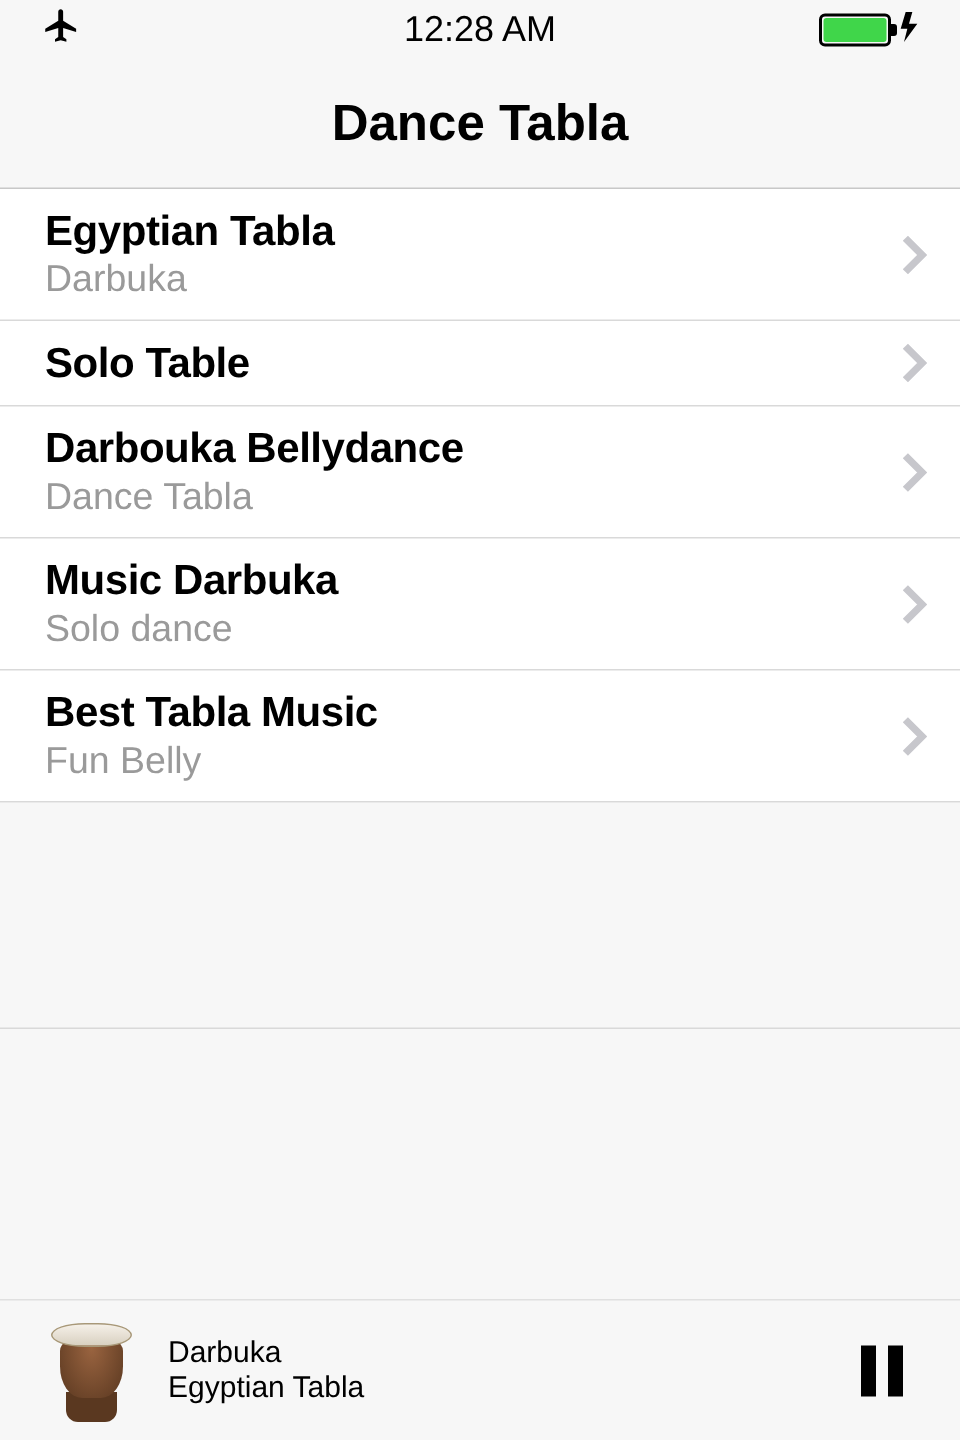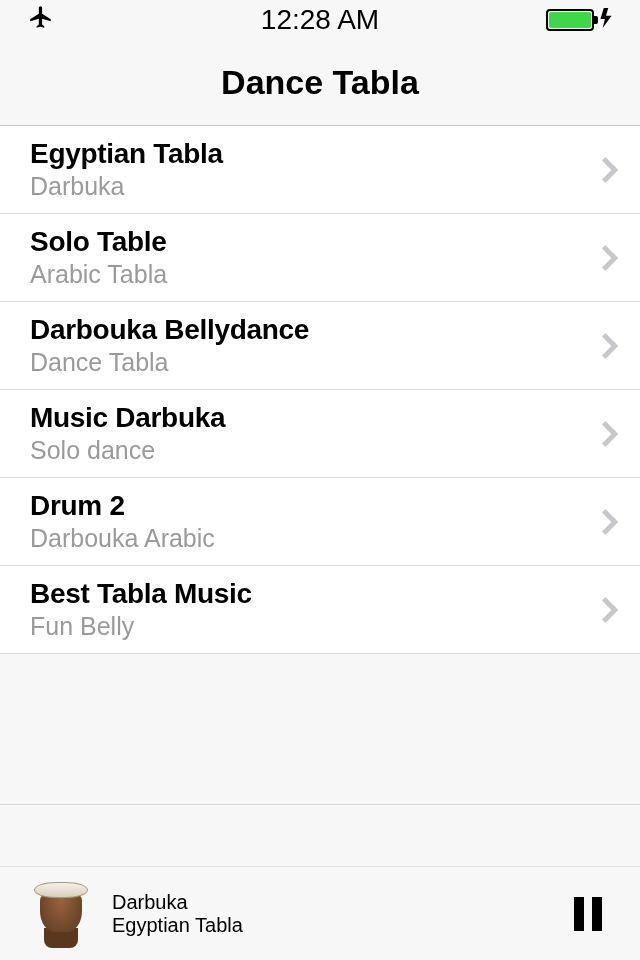--- a/index.html
+++ b/index.html
@@ -10,21 +10,21 @@
       background: #f7f7f7;
       position: relative;
       overflow: hidden;
     }
     .status-bar {
       height: 40px;
       display: flex;
       align-items: center;
       justify-content: space-between;
       padding: 0 28px;
-      font-size: 28px;
+      font-size: 24px;
       font-weight: 500;
     }
     .status-left, .status-right { display: flex; align-items: center; gap: 6px; }
     .status-center { position: absolute; left: 50%; transform: translateX(-50%); }
     .nav-bar {
       height: 86px;
       display: flex;
       align-items: center;
       justify-content: center;
       border-bottom: 1px solid #c8c8c8;
@@ -202,21 +202,20 @@
     </div>
     <span class="chevron">
       <svg width="16" height="26" viewBox="0 0 10 16">
           <path fill="none" stroke="#c7c7cc" stroke-width="3" d="M1 1 L8 8 L1 15"></path>
         </svg>
     </span>
   </div>
   <div class="row">
     <div class="row-text">
       <div class="row-title">Solo Table</div>
-      <div class="row-sub">Arabic Tabla</div>
     </div>
     <span class="chevron">
       <svg width="16" height="26" viewBox="0 0 10 16">
           <path fill="none" stroke="#c7c7cc" stroke-width="3" d="M1 1 L8 8 L1 15"></path>
         </svg>
     </span>
   </div>
   <div class="row">
     <div class="row-text">
       <div class="row-title">Darbouka Bellydance</div>
@@ -225,31 +224,20 @@
     <span class="chevron">
       <svg width="16" height="26" viewBox="0 0 10 16">
           <path fill="none" stroke="#c7c7cc" stroke-width="3" d="M1 1 L8 8 L1 15"></path>
         </svg>
     </span>
   </div>
   <div class="row">
     <div class="row-text">
       <div class="row-title">Music Darbuka</div>
       <div class="row-sub">Solo dance</div>
-    </div>
-    <span class="chevron">
-      <svg width="16" height="26" viewBox="0 0 10 16">
-          <path fill="none" stroke="#c7c7cc" stroke-width="3" d="M1 1 L8 8 L1 15"></path>
-        </svg>
-    </span>
-  </div>
-  <div class="row">
-    <div class="row-text">
-      <div class="row-title">Drum 2</div>
-      <div class="row-sub">Darbouka Arabic</div>
     </div>
     <span class="chevron">
       <svg width="16" height="26" viewBox="0 0 10 16">
           <path fill="none" stroke="#c7c7cc" stroke-width="3" d="M1 1 L8 8 L1 15"></path>
         </svg>
     </span>
   </div>
   <div class="row">
     <div class="row-text">
       <div class="row-title">Best Tabla Music</div>

